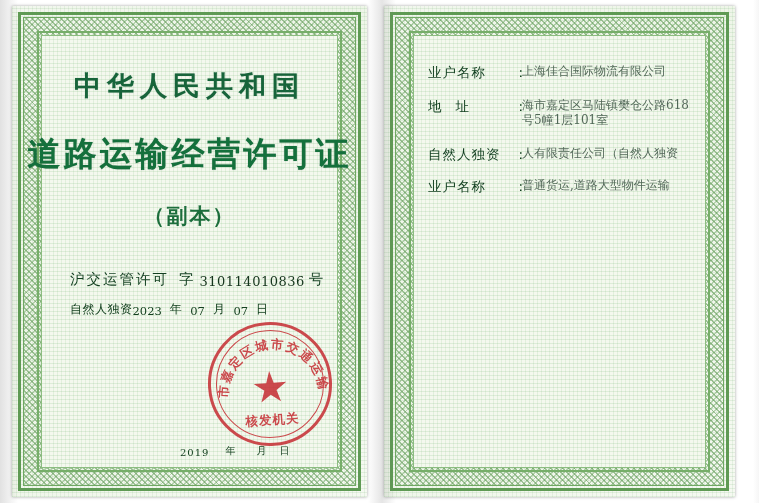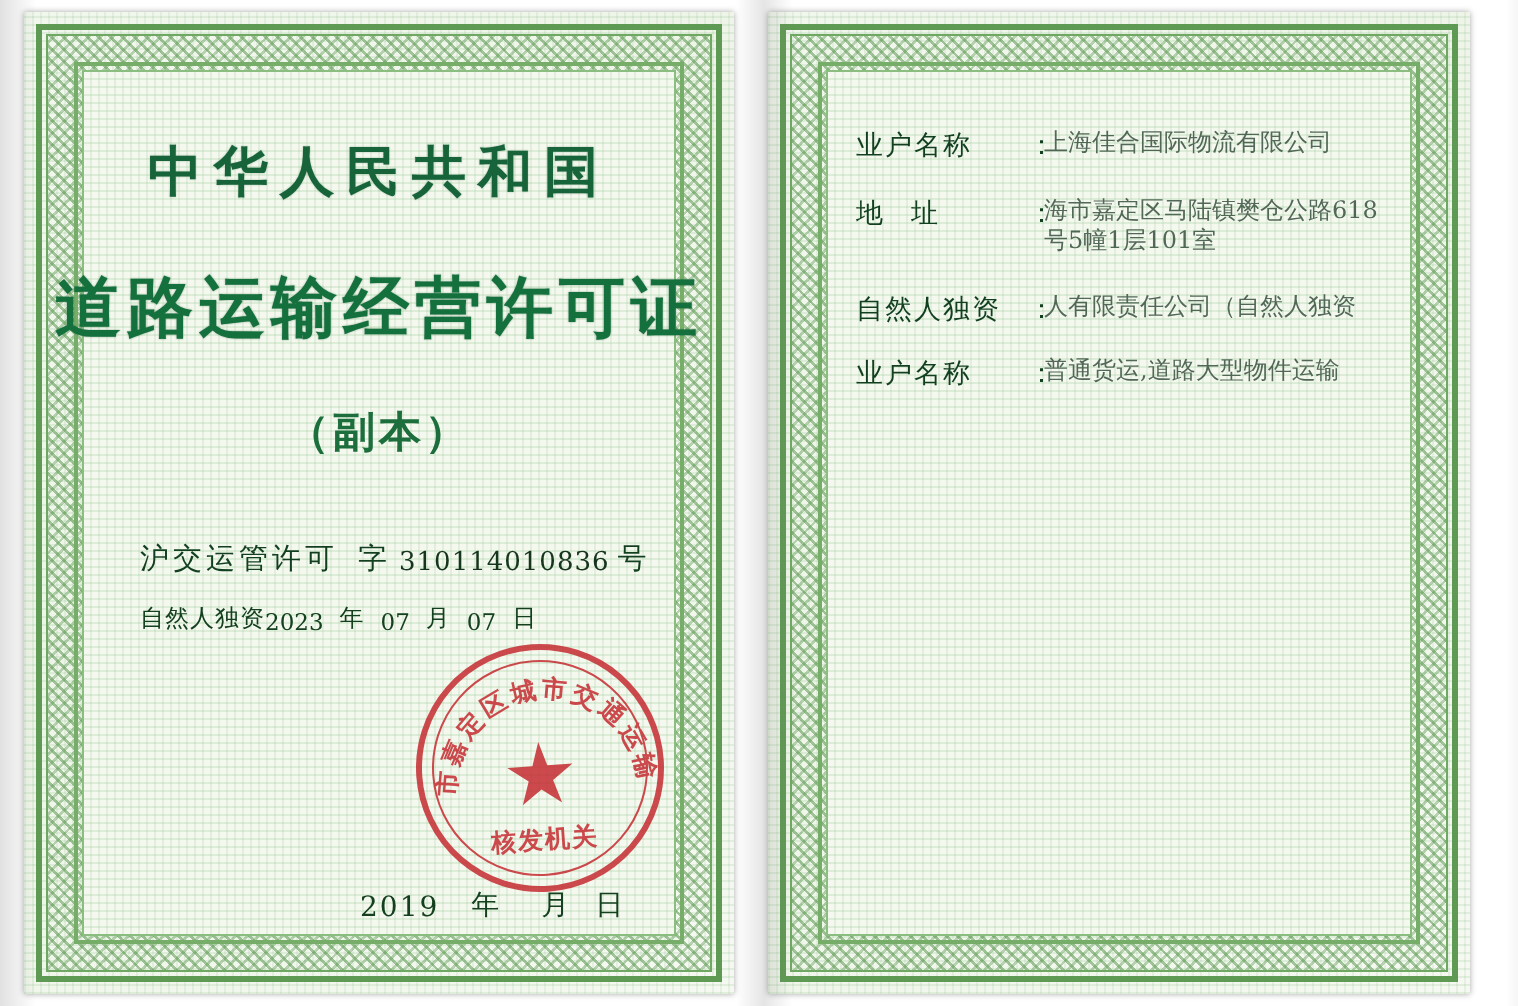--- a/index.html
+++ b/index.html
@@ -152,21 +152,21 @@
     font-size: 11.5px;
     letter-spacing: 0px;
   }
   #row-valid span { white-space: nowrap; }
   .sp { display: inline-block; width: 8px; }
 
   #row-date-bottom {
     left: 168px;
     top: 438px;
     width: 150px;
-    font-size: 14px;
+    font-size: 10px;
     color: #14401f;
     letter-spacing: 1px;
   }
   #row-date-bottom .yr { margin-right: 16px; }
   #row-date-bottom .m { margin-right: 20px; }
   #row-date-bottom .d { margin-right: 12px; }
 
   
   #seal {
     position: absolute;

